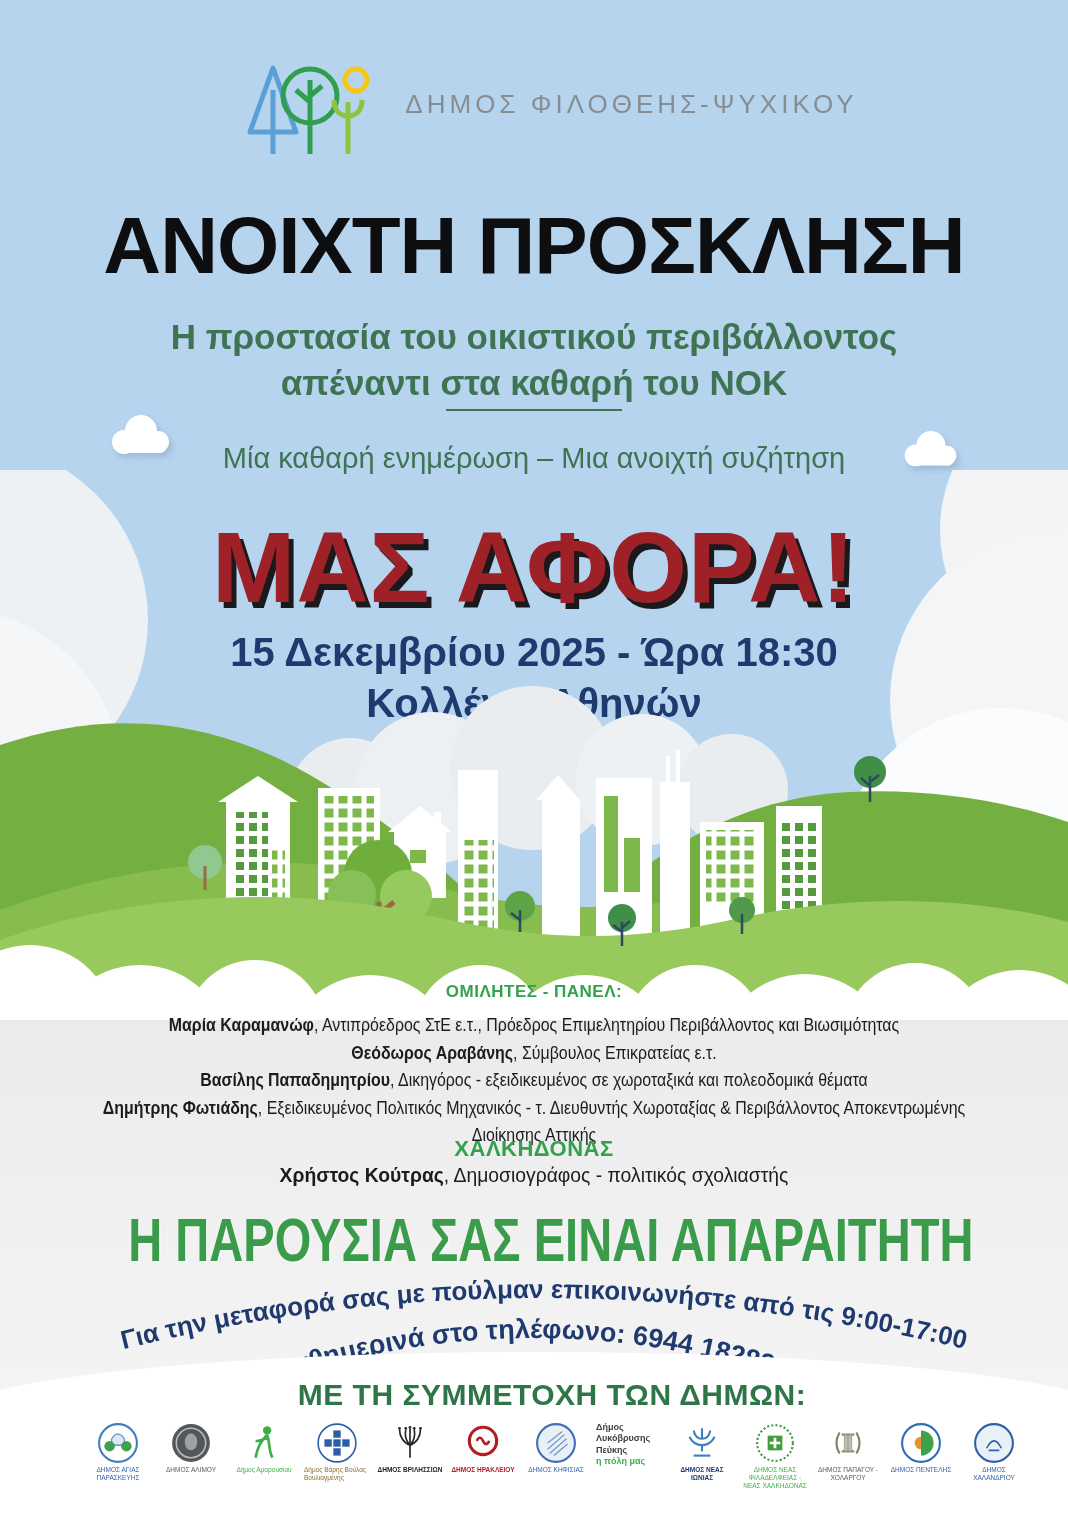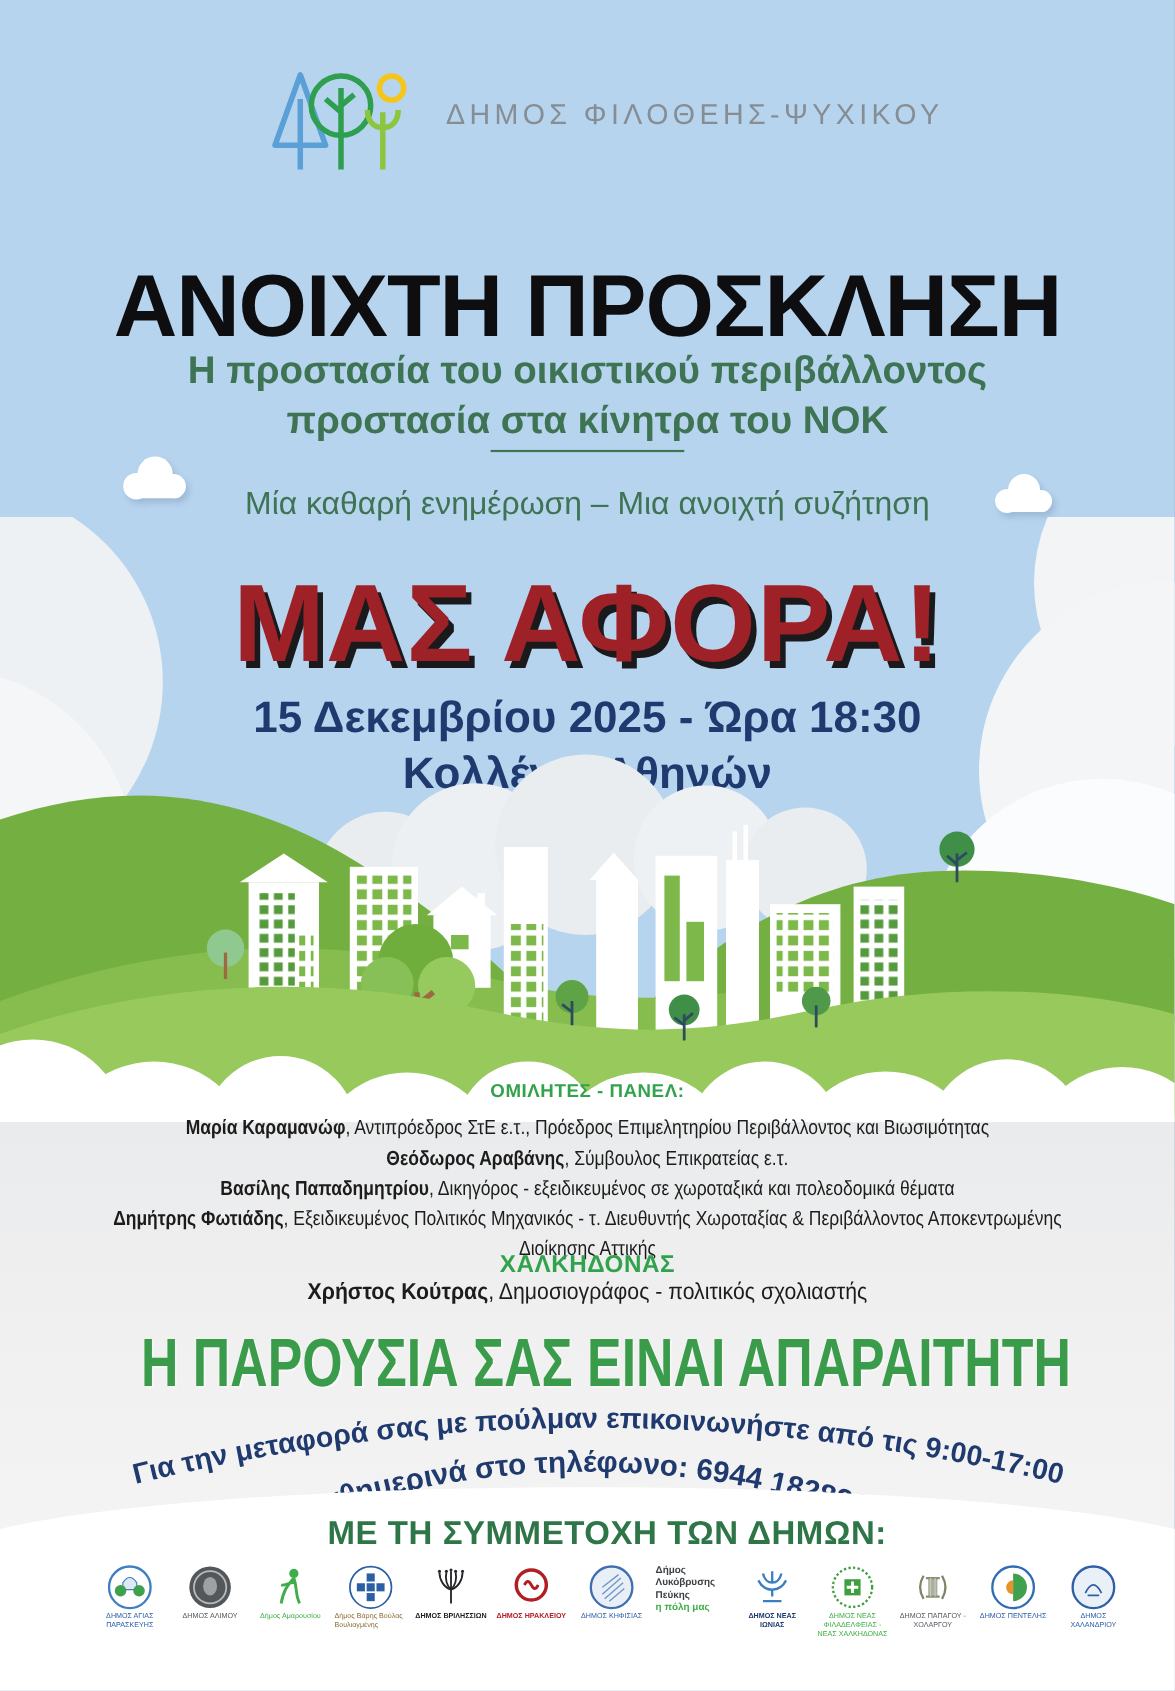--- a/index.html
+++ b/index.html
@@ -9,21 +9,21 @@
     background:linear-gradient(180deg,#b7d4ef 0px,#b7d4ef 980px,#e9eaeb 985px,#f1f1f2 1250px,#f6f6f7 1537px);
   }
   .abs{position:absolute;left:0;right:0;}
   .ctr{text-align:center;}
 
   
   .logo-row{top:50px;display:flex;align-items:center;justify-content:center;gap:20px;}
   .logo-text{font-size:26px;color:#868d93;letter-spacing:4px;font-weight:400;}
 
   
-  .main-title{top:200px;font-size:80px;font-weight:700;color:#0e0e10;letter-spacing:-1px;margin-top:32px;}
+  .main-title{top:200px;font-size:80px;font-weight:700;color:#0e0e10;letter-spacing:-1px;}
   .subtitle{top:314px;font-size:35px;font-weight:700;color:#3e7354;line-height:1.3;}
   .divider{top:409px;width:176px;height:2px;background:#3e7354;margin:0 auto;}
   .tagline{top:442px;font-size:29px;font-weight:400;color:#3e7354;}
   .headline{top:510px;font-size:100px;font-weight:700;color:#9e2128;letter-spacing:1px;
             text-shadow:5px 6px 0 #1a1a1c;}
   .datetime{top:627px;font-size:40px;font-weight:700;color:#1f3a6e;line-height:1.28;}
 
   
   .cloud-sm{position:absolute;filter:drop-shadow(3px 4px 3px rgba(110,135,165,.35));}
   .cloud-l{left:108px;top:414px;}
@@ -70,21 +70,21 @@
       <path d="M100 30 V104 M100 52 L86 40 M100 46 L112 36" stroke="#2e9e4f" stroke-width="5" fill="none"></path>
       <path d="M138 104 V52 M138 66 C128 66 124 58 124 50 M138 66 C148 66 152 58 152 50" stroke="#8cc63f" stroke-width="5" fill="none"></path>
       <circle cx="146" cy="30" r="11" fill="none" stroke="#f5c518" stroke-width="5"></circle>
     </svg>
     <span class="logo-text">ΔΗΜΟΣ ΦΙΛΟΘΕΗΣ-ΨΥΧΙΚΟΥ</span>
   </div>
 
   <div class="abs ctr main-title">ΑΝΟΙΧΤΗ ΠΡΟΣΚΛΗΣΗ</div>
   <div class="abs ctr subtitle">
     <div>Η προστασία του οικιστικού περιβάλλοντος</div>
-    <div>προστασία στα κίνητρα του ΝΟΚ</div>
+    <div>απέναντι στα καθαρή του ΝΟΚ</div>
   </div>
   <div class="abs divider"></div>
   <div class="abs ctr tagline">Μία καθαρή ενημέρωση – Μια ανοιχτή συζήτηση</div>
   <div class="abs ctr headline">ΜΑΣ ΑΦΟΡΑ!</div>
   <div class="abs ctr datetime">
     <div>15 Δεκεμβρίου 2025 - Ώρα 18:30</div>
     <div>Κολλέγιο Αθηνών</div>
   </div>
 
   <svg class="cloud-sm cloud-l" width="66" height="44" viewBox="0 0 66 44">

